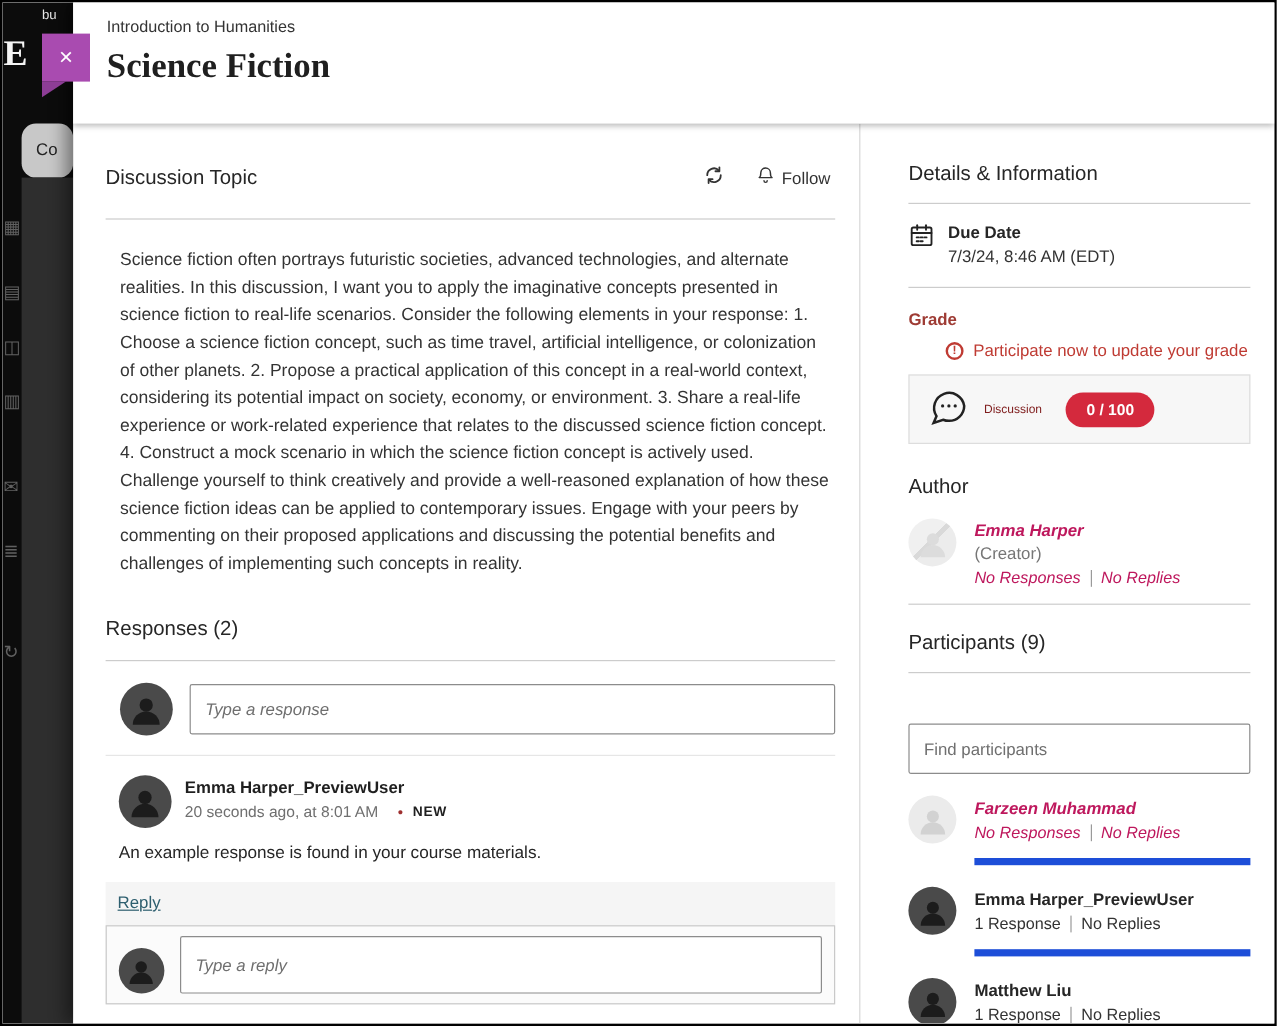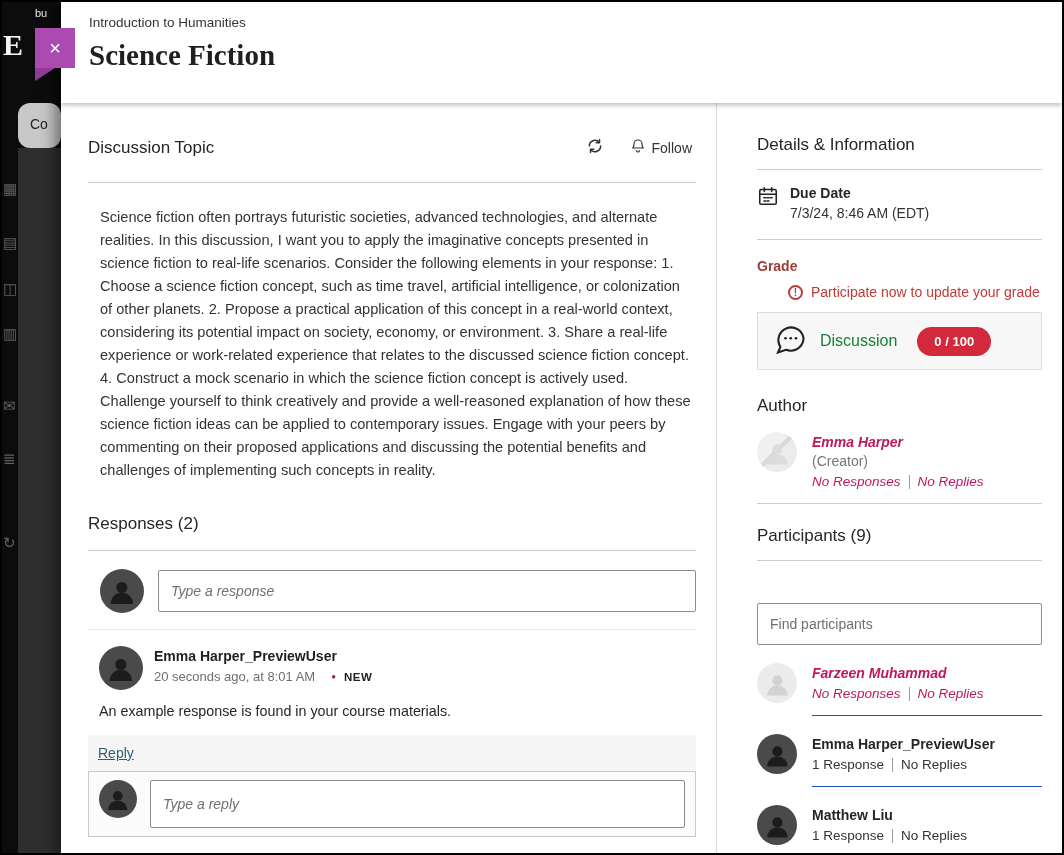--- a/index.html
+++ b/index.html
@@ -55,55 +55,55 @@
   .response-item { margin-top:16px; }
   .resp-head { display:flex; gap:11px; margin-left:11px; }
   .resp-name { font-size:14px; font-weight:700; color:#1f1f1f; margin-top:2px; }
   .resp-meta { display:flex; align-items:center; gap:8px; margin-top:5px; font-size:13px; color:#6f6f6f; }
   .new-dot { color:#9e2f2f; font-size:8px; margin-left:8px; }
   .new-badge { font-size:11.5px; font-weight:700; color:#1f1f1f; letter-spacing:.5px; }
   .resp-body { margin:13px 0 0 11px; font-size:14.3px; color:#262626; }
   .reply-bar { margin-top:16px; background:#f5f5f5; padding:9px 10px; }
   .reply-link { color:#2e5f6f; font-size:14px; text-decoration:underline; cursor:pointer; }
   .reply-composer { border:1px solid #c9c9c9; background:#fbfbfb; padding:8px 10px;
-                    display:flex; align-items:flex-start; gap:13px; }
+                    display:flex; align-items:flex-end; gap:13px; }
   .reply-composer .text-input { height:48px; background:#fff; }
 
   
   .side-col { position:absolute; left:655px; right:0; top:0; height:100%;
               border-left:1px solid #d8d8d8; padding:0 20px 0 40px; overflow:hidden; }
   .side-title { margin-top:32px; }
   hr.sdiv { border:0; border-top:1px solid #ccc; margin:14px 0 0; }
   .due-row { display:flex; gap:11px; margin-top:15px; padding-bottom:4px; }
   .due-label { font-size:14px; font-weight:700; color:#262626; }
   .due-value { font-size:14px; color:#333; margin-top:4px; }
   .grade-label { margin-top:18px; color:#9e3b34; font-weight:700; font-size:14px; }
   .grade-alert { display:flex; align-items:center; gap:8px; margin-top:10px; color:#bf3b33; font-size:14px;margin-left:31px; }
   .alert-ico { width:15px; height:15px; border:2px solid #bf3b33; border-radius:50%; flex:0 0 auto;
                display:flex; align-items:center; justify-content:center; font-size:10px; font-weight:700; }
   .alert-ico::after { content:"!"; }
   .grade-box { margin-top:12px; height:58px; background:#f7f7f7; border:1px solid #ddd;
                display:flex; align-items:center; gap:12px; padding:0 14px; }
-  .grade-item { font-size:16px; color:#15803d; }
+  .grade-item { font-size:10px; color:#7f1d1d; }
   .grade-pill { background:#d4293d; color:#fff; font-weight:700; font-size:13px;
                 border-radius:16px; padding:7px 17px; margin-left:8px; }
   .author-title { margin-top:26px; }
   .person-row { display:flex; gap:15px; margin-top:16px; }
   .p-name { font-size:14px; font-weight:700; color:#262626; margin-top:2px; }
   .p-role { font-size:14px; color:#767676; margin-top:3px; }
   .p-stats { display:flex; align-items:center; gap:8px; margin-top:5px; font-size:13.5px; color:#333; }
   .muted .p-name, .muted .p-stats { color:#be185d;font-style:italic; }
   .vbar { width:1px; height:14px; background:#9a9a9a; }
   .participants-title { margin-top:22px; }
   .find-input { margin-top:42px; width:100%; height:42px; border:1px solid #8c8c8c; border-radius:2px;
                 padding:0 12px; font-size:14px; font-family:"Liberation Sans",sans-serif; color:#a16207; }
   .find-input::placeholder { color:#6f6f6f; }
   .participant-list { margin-top:0; }
   .participant { display:flex; gap:15px; padding-top:18px; }
-  .p-info { flex:1; padding-bottom:14px; border-bottom:1px solid #1d4ed8; }
+  .p-info { flex:1; padding-bottom:14px; border-bottom:6px solid #1d4ed8; }
   .participant:last-child .p-info { border-bottom:none; }
 
   
   .avatar { border-radius:50%; flex:0 0 auto; display:flex; align-items:center; justify-content:center; overflow:hidden; }
   .av44 { width:44px; height:44px; }
   .av40 { width:40px; height:40px; }
   .av38 { width:38px; height:38px; }
   .av-dark { background:#4a4a4a; color:#1c1c1c; }
   .av-muted { background:#ebebeb; color:#d2d2d2; }
   .av-slash { background:linear-gradient(135deg,#f0f0f0 44%,#d9d9d9 44%,#d9d9d9 52%,#ececec 52%); color:#dcdcdc; }

